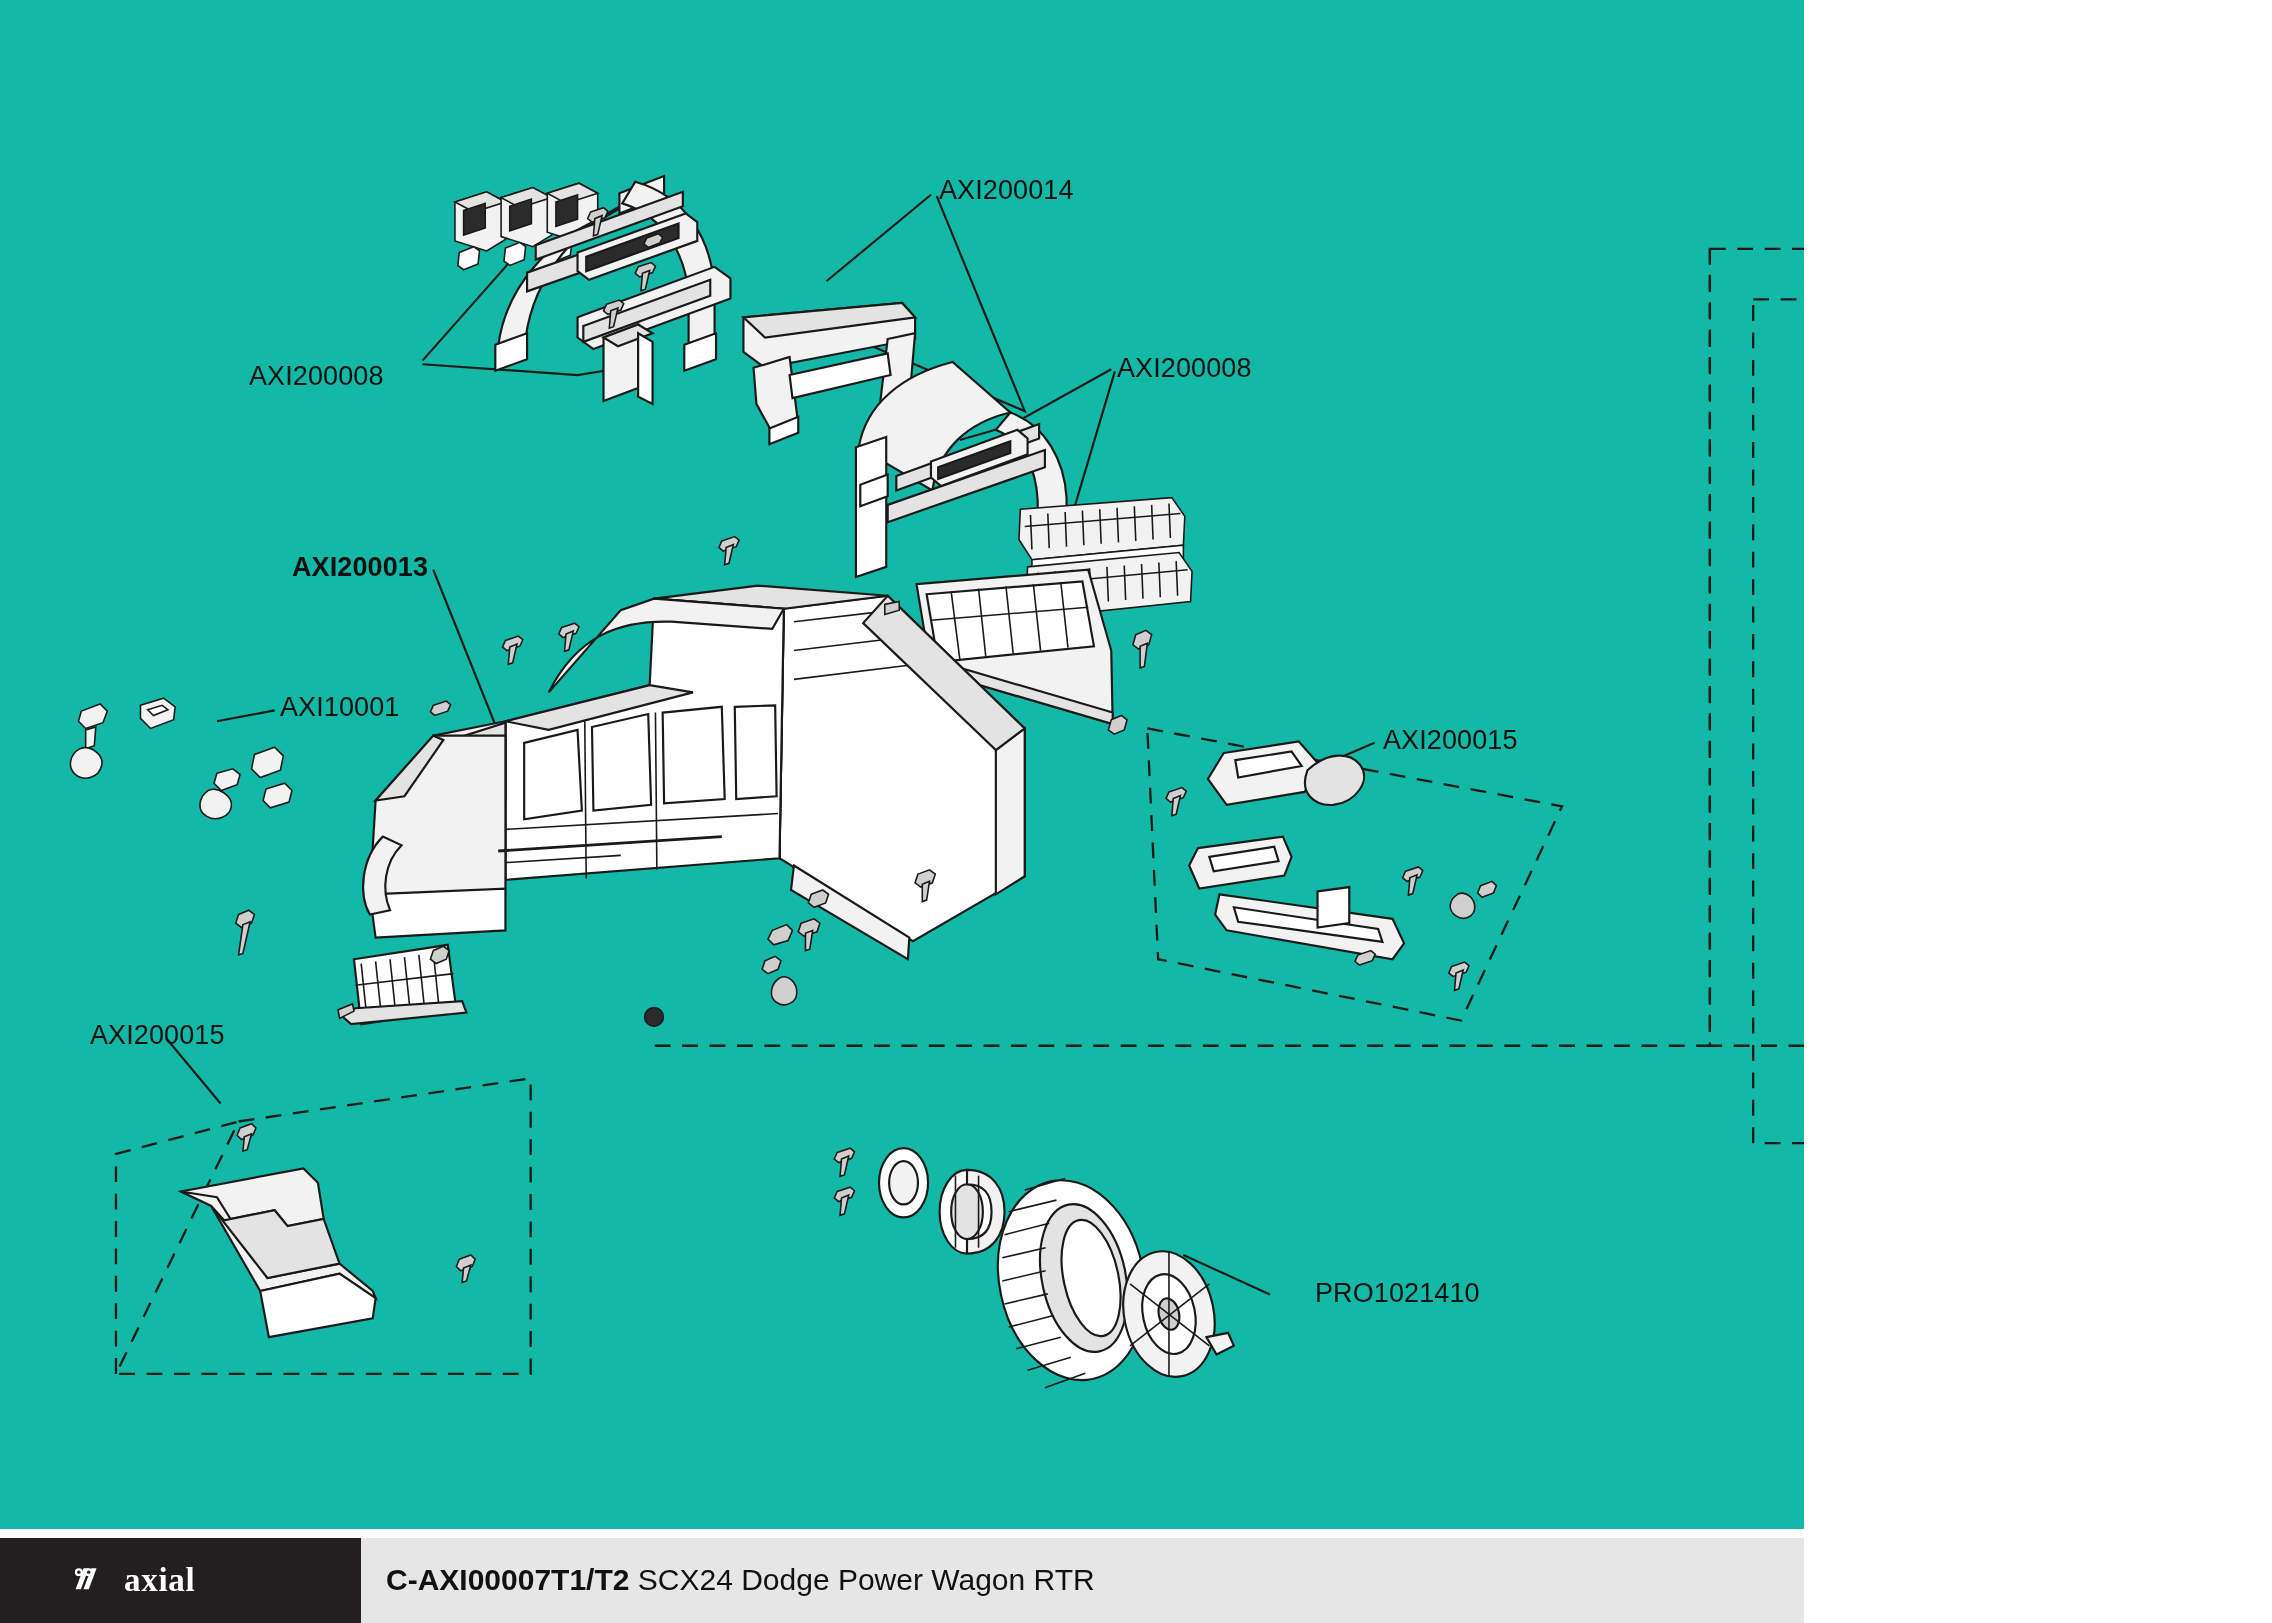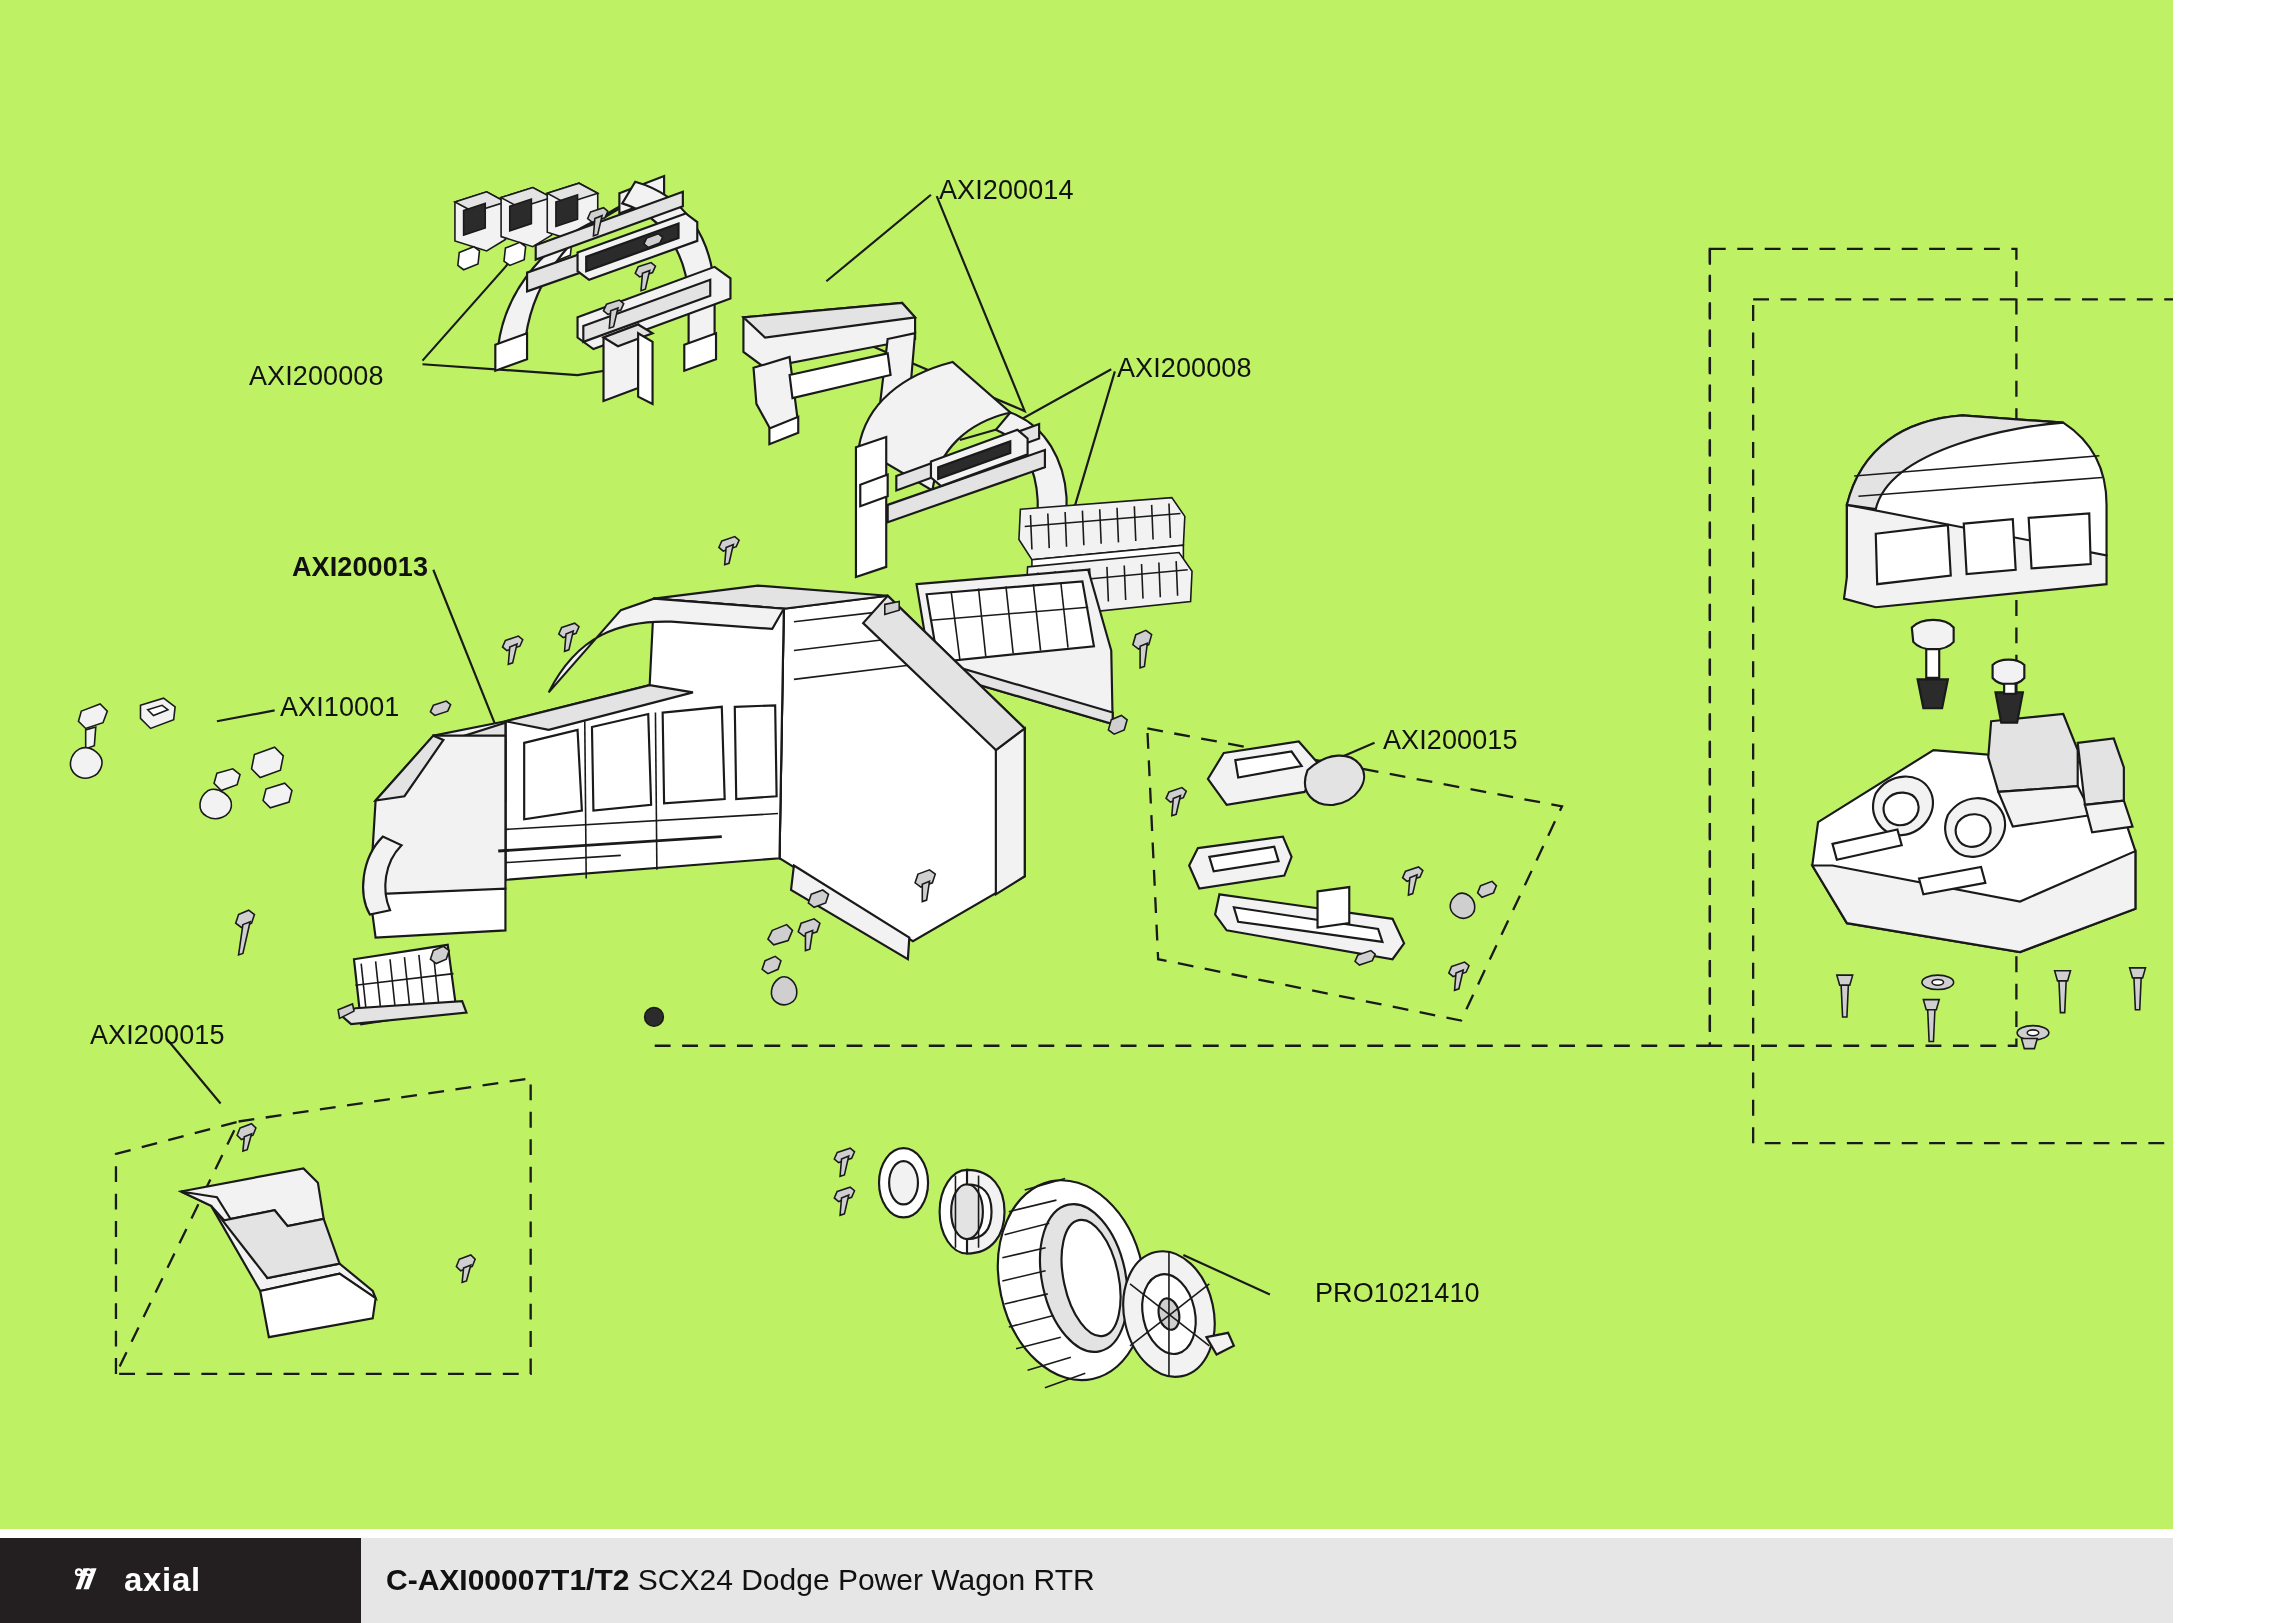--- a/index.html
+++ b/index.html
@@ -5,23 +5,23 @@
   html, body {
     margin: 0;
     padding: 0;
     background: #ffffff;
   }
   body {
     font-family: "Liberation Sans", sans-serif;
   }
   #page {
     position: relative;
-    width: 2173px;
+    width: 1804px;
     height: 1623px;
-    background: #bef264;
+    background: #14b8a6;
     overflow: hidden;
   }
   
   #diagram {
     position: absolute;
     left: 0; top: 0;
     width: 2273px;
     height: 1529px;
   }
   #diagram svg {
@@ -69,21 +69,21 @@
     gap: 13px;
   }
   #logo-mark {
     width: 42px; height: 42px;
   }
   #logo-text {
     color: #ffffff;
     font-size: 33px;
     font-weight: bold;
     letter-spacing: 0.7px;
-    font-family: Liberation Sans, sans-serif;
+    font-family: Liberation Serif, serif;
   }
   #footer-title {
     position: absolute;
     left: 386px;
     top: 34px;
     font-size: 30px;
     color: #111111;
   }
   #footer-title .kit-code { font-weight: bold; }
   #footer-right {

